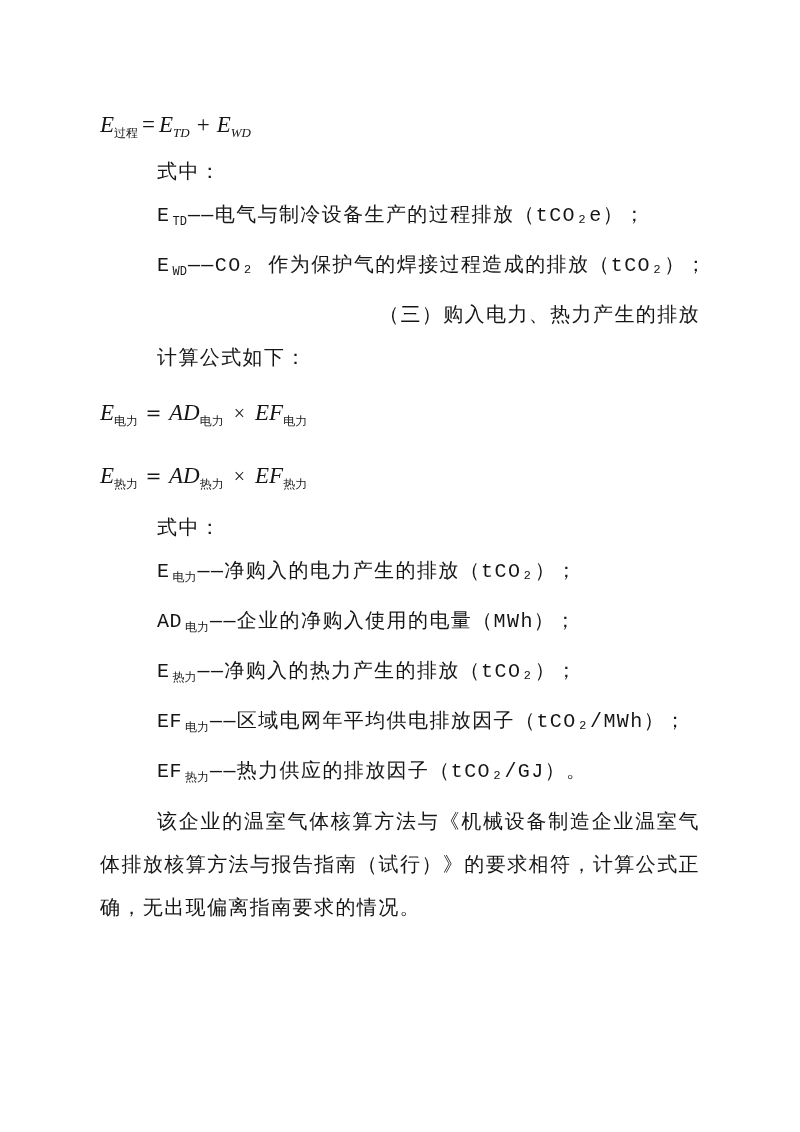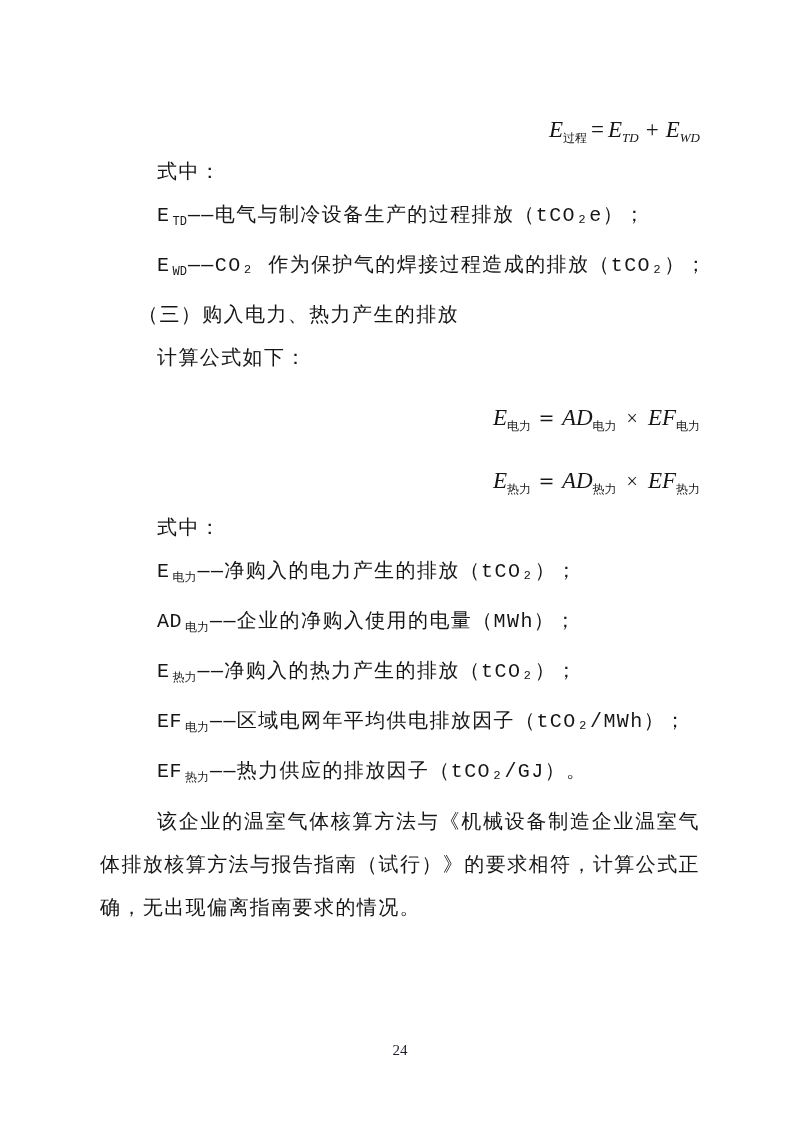--- a/index.html
+++ b/index.html
@@ -19,36 +19,36 @@
 
   
   p.line {
     font-size: 20px;
     line-height: 43px;
     letter-spacing: 1.4px;
     white-space: nowrap;
     font-family: Liberation Mono, monospace;
   }
   .indent { padding-left: 57px; }
-  .indent-paren { padding-left: 38px; }
+  .indent-paren { padding-left: 38px; text-align: right; }
 
   
   .def-base { letter-spacing: 0.5px; }
   sub.def-sub {
     font-size: 12px;
     letter-spacing: 0;
     margin: 0 1px 0 3px;
     vertical-align: -4px;
   }
 
   
   .formula {
     height: 43px;
-    line-height: 43px;
-    text-align: right;
+    line-height: 33px;
+    text-align: left;
     font-size: 23px;
     white-space: nowrap;
   }
   .f-base { font-style: italic; }
   sub.f-sub {
     font-size: 13px;
     vertical-align: -5px;
     letter-spacing: 0;
   }
   sub.f-sub.latin { font-style: italic; }
@@ -117,14 +117,13 @@
 
 
     <p class="line indent"><span class="def-base">EF</span><sub class="def-sub">电力</sub><span>——区域电网年平均供电排放因子（tCO₂/MWh）；</span></p>
 
     <p class="line indent"><span class="def-base">EF</span><sub class="def-sub">热力</sub><span>——热力供应的排放因子（tCO₂/GJ）。</span></p>
 
     <p class="para">该企业的温室气体核算方法与《机械设备制造企业温室气体排放核算方法与报告指南（试行）》的要求相符，计算公式正确，无出现偏离指南要求的情况。</p>
 
   </div>
 
-  <div class="pageno">24</div>
 </div>
 
 </body></html>

